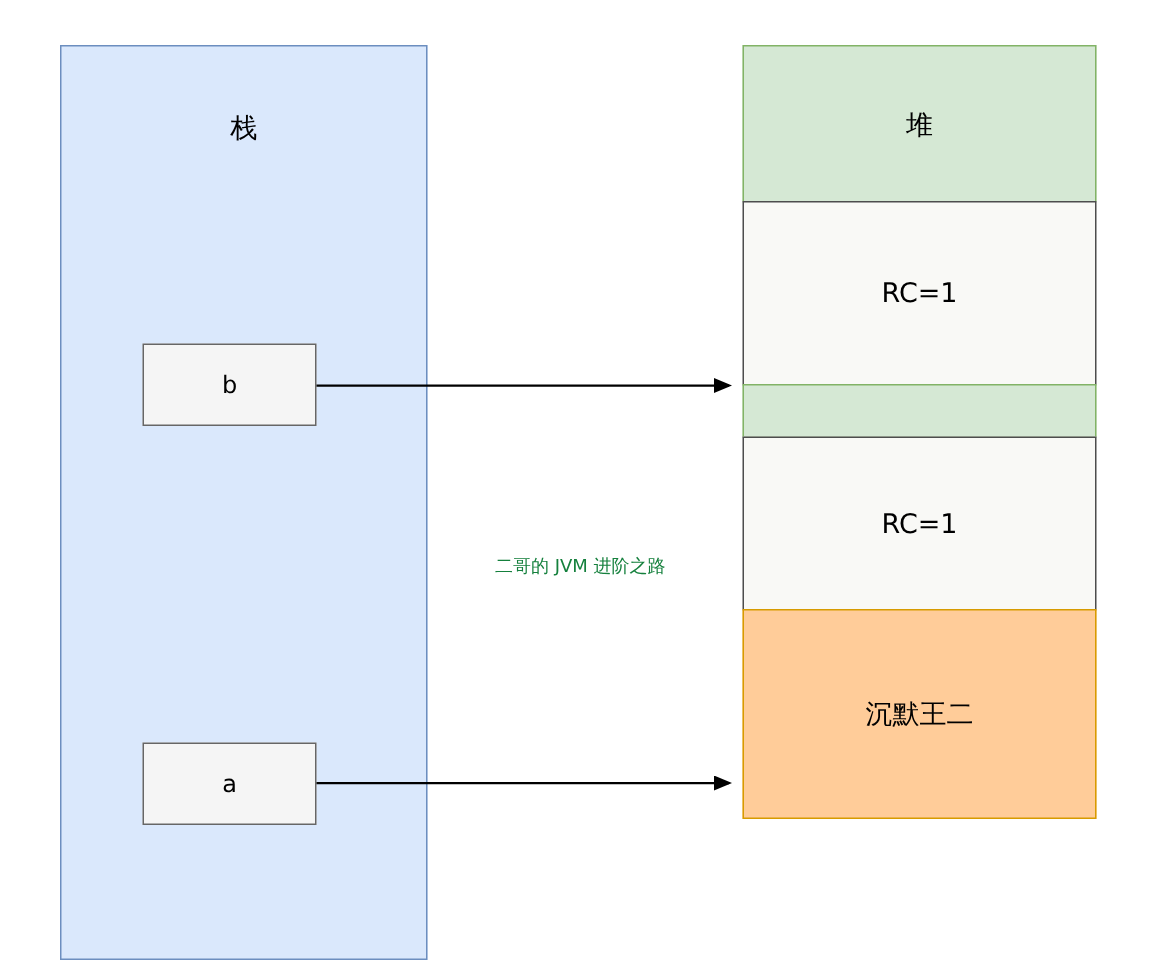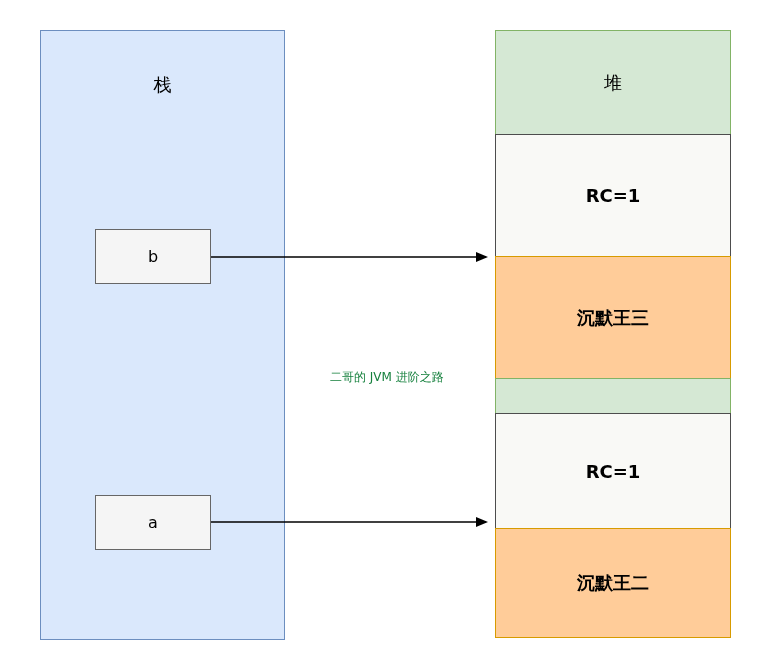--- a/index.html
+++ b/index.html
@@ -64,30 +64,30 @@
   .seg {
     box-sizing: border-box;
     width: 100%;
     display: flex;
     align-items: center;
     justify-content: center;
     font-size: 18px;
     color: #000;
     border: 1px solid #000;
   }
-  .seg + .seg { margin-top: -1px; font-weight: bold; }
+  .seg + .seg { margin-top: -1px; }
   .seg-green  { background: #d5e8d4; border-color: #82b366; }
   .seg-white  { background: #f9f9f6; border-color: #4d4d4d; }
   .seg-orange { background: #ffcc99; border-color: #d79b00; }
   .h105 { height: 105px; }
   .h122 { height: 123px; }
   .h123 { height: 123px; }
   .h35  { height: 36px; }
   .h115 { height: 116px; }
-  .h110 { height: 110px; }
+  .h110 { height: 140px; }
 
   
   .arrows {
     position: absolute;
     left: 0;
     top: 0;
     pointer-events: none;
   }
 
   
@@ -116,23 +116,20 @@
     <span>a</span>
   </div>
 
   <div class="heap-col">
     <div class="seg seg-green h105">
       <span>堆</span>
     </div>
     <div class="seg seg-white h122">
       <span>RC=1</span>
     </div>
-    <div class="seg seg-orange h123">
-      <span>沉默王三</span>
-    </div>
     <div class="seg seg-green h35">
       <span></span>
     </div>
     <div class="seg seg-white h115">
       <span>RC=1</span>
     </div>
     <div class="seg seg-orange h110">
       <span>沉默王二</span>
     </div>
   </div>

